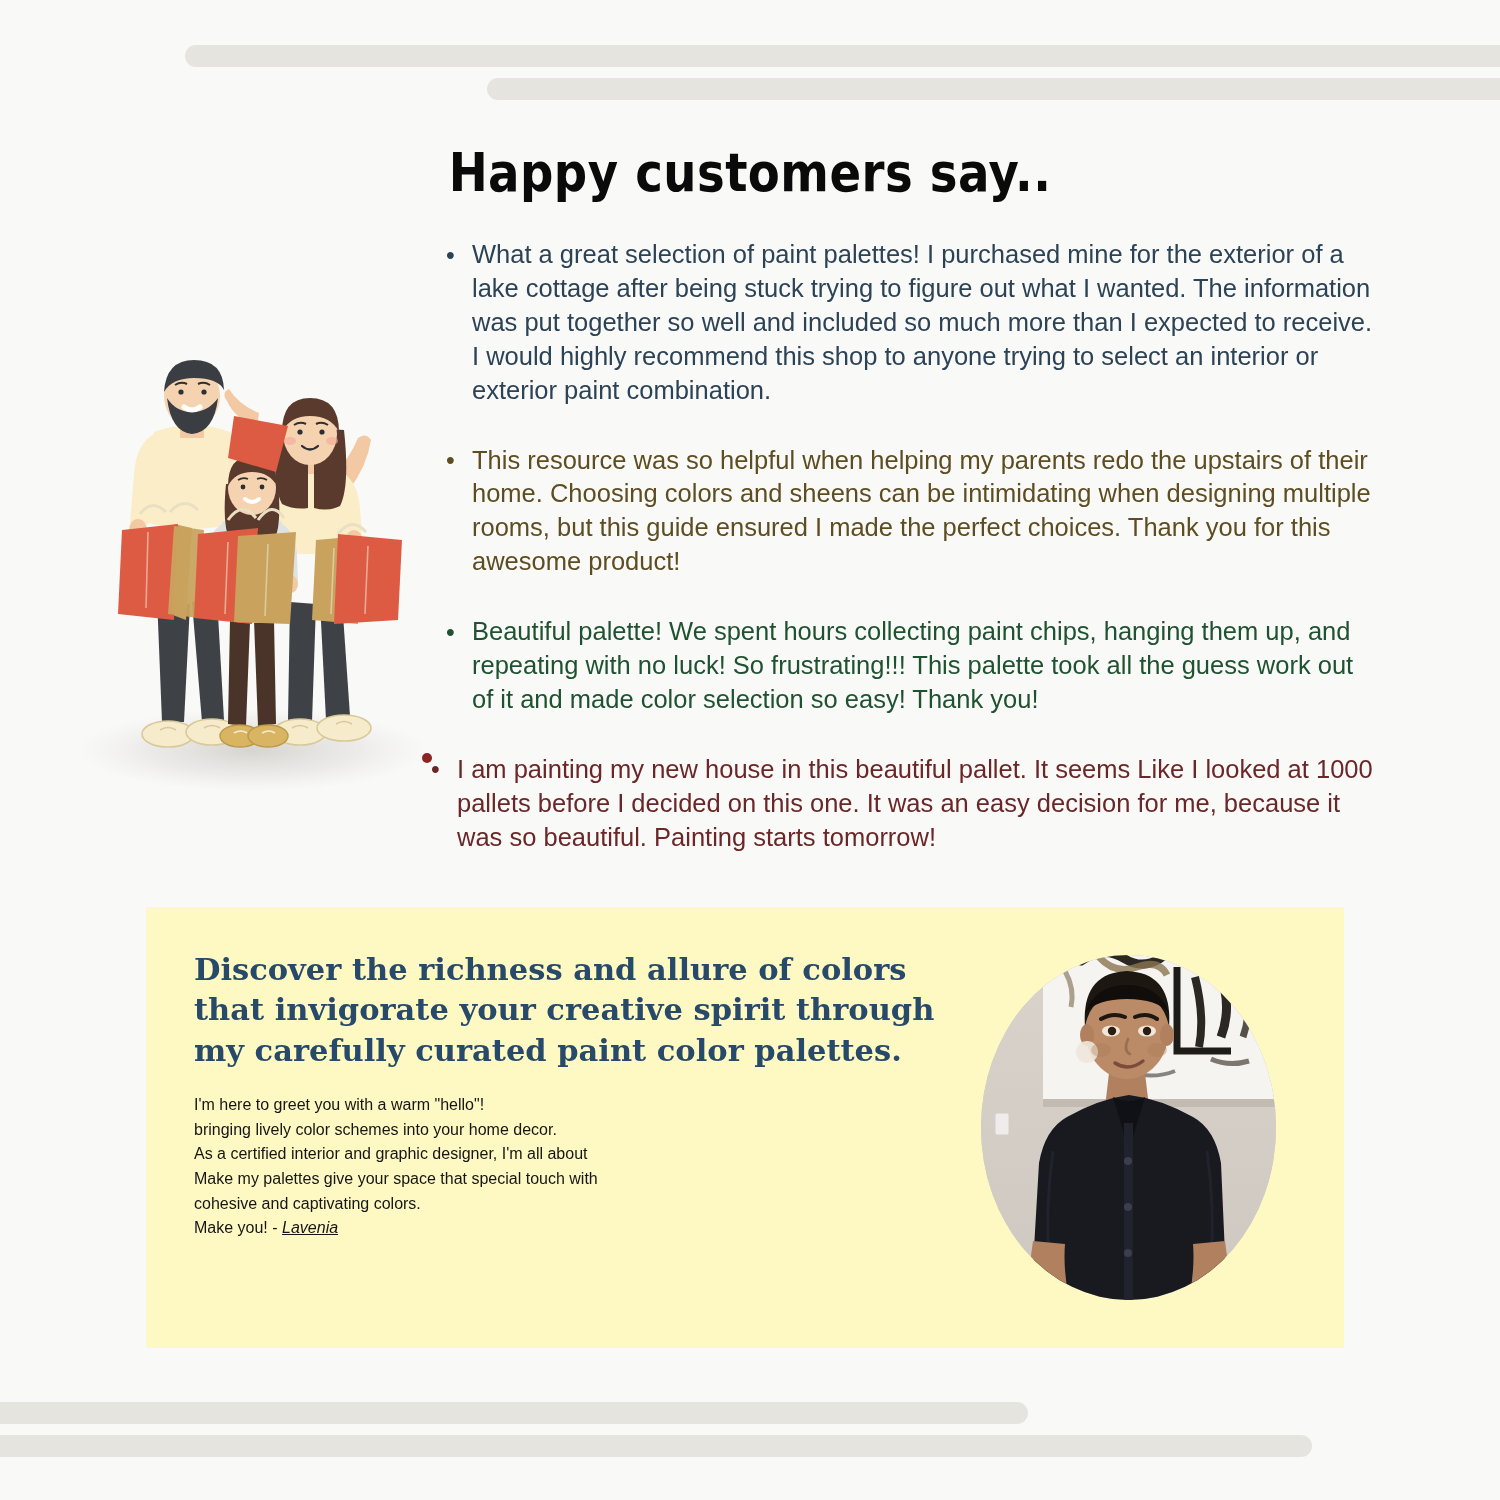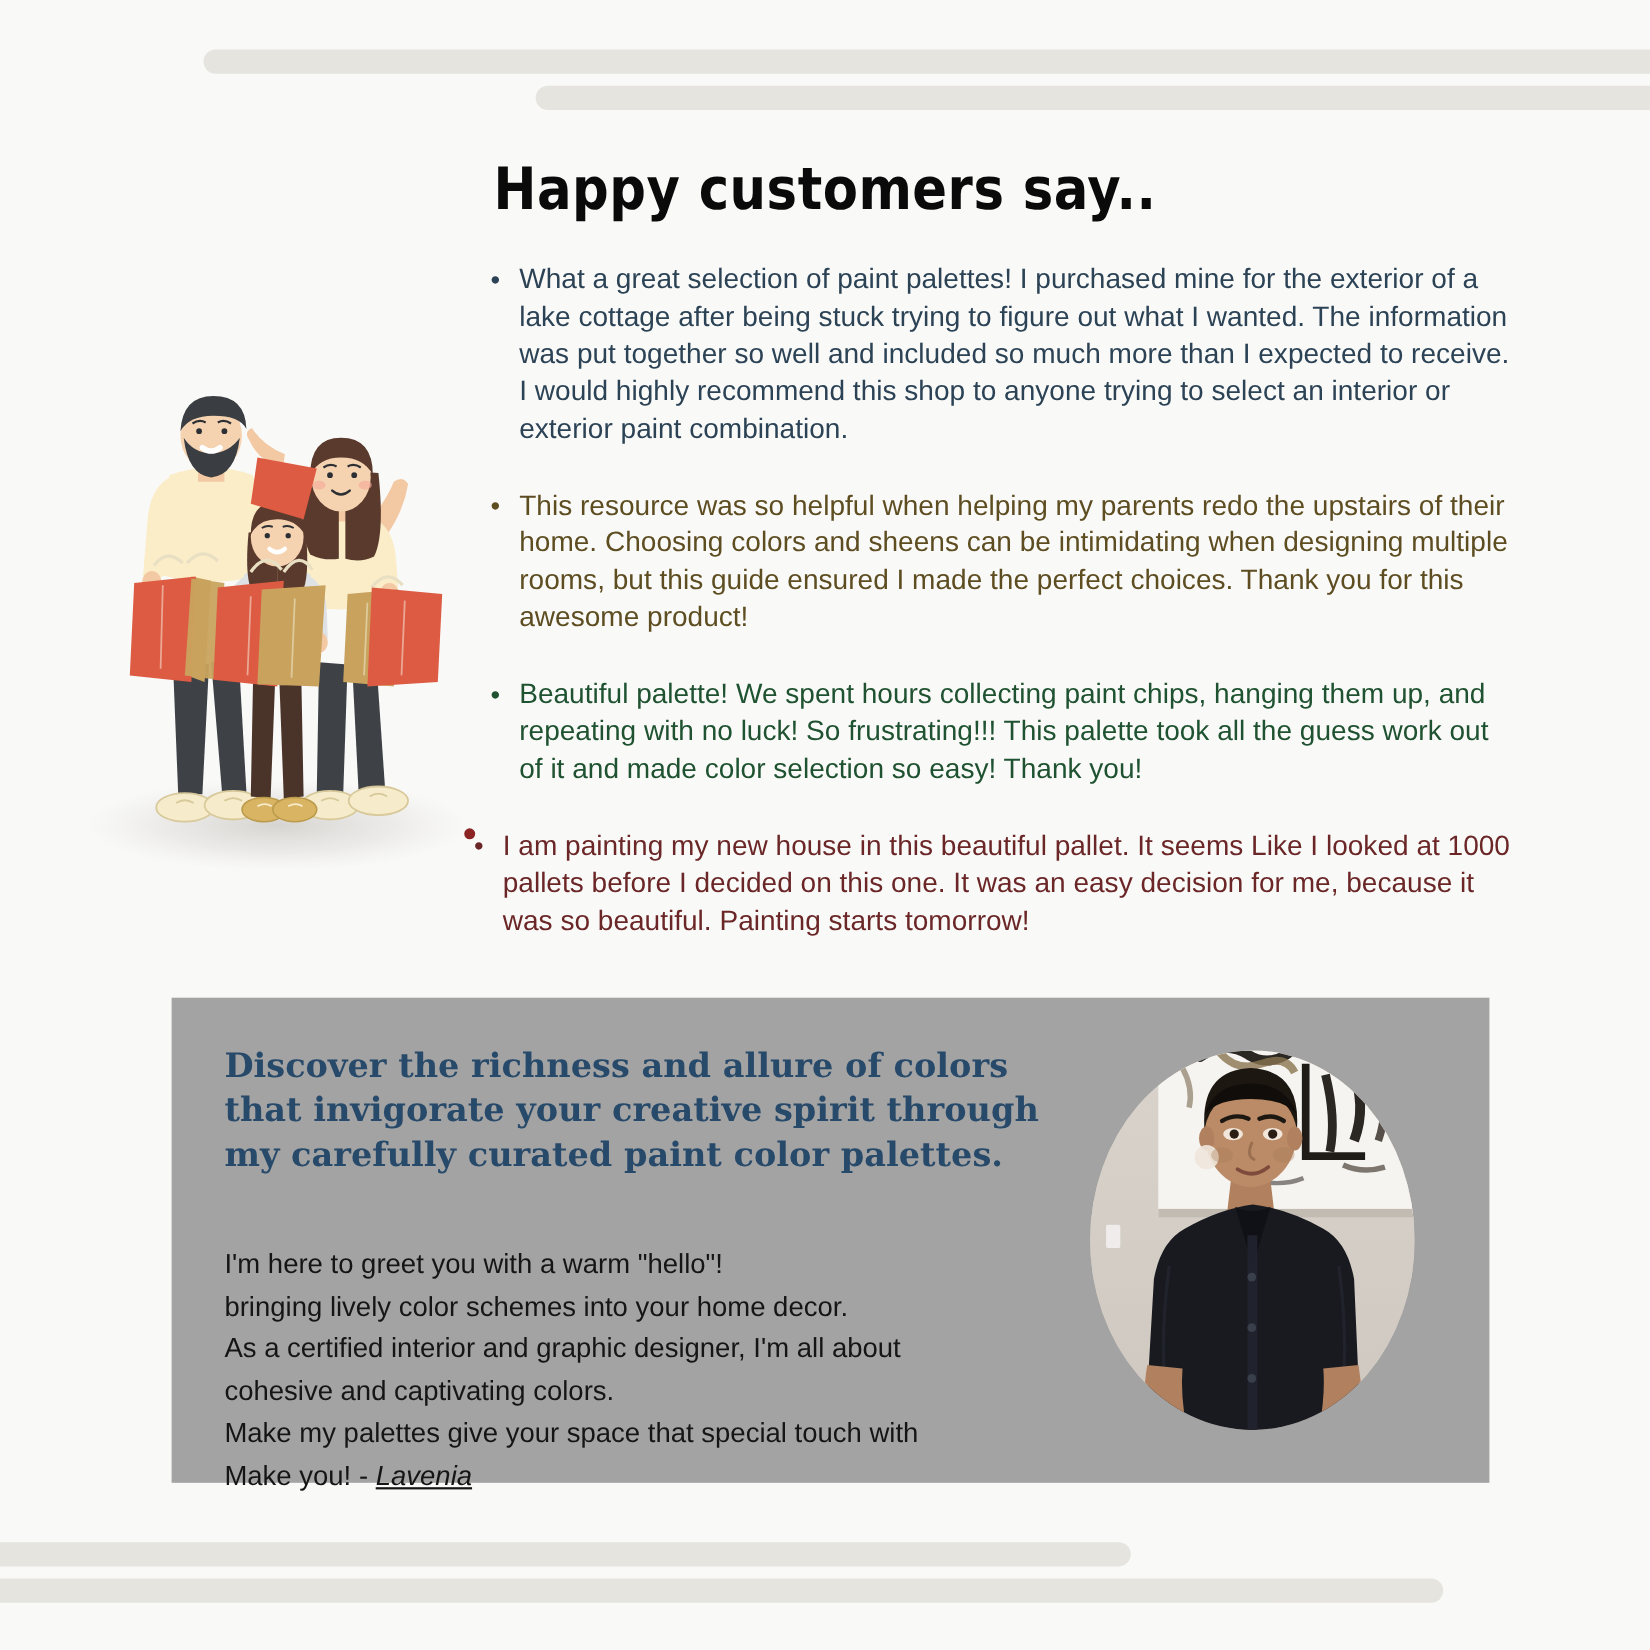--- a/index.html
+++ b/index.html
@@ -71,46 +71,45 @@
     position: absolute;
     left: 62px;
     top: 352px;
     width: 380px;
     height: 470px;
   }
 
   
   #about-card {
     position: absolute;
-    left: 156px;
+    left: 146px;
     top: 907px;
     width: 1198px;
     height: 441px;
-    background: #a3a3a3;
+    background: #fef9c3;
   }
   #about-heading {
     position: absolute;
     left: 48px;
     top: 42px;
     width: 760px;
     font-family: "DejaVu Serif", serif;
     font-weight: bold;
     font-size: 30.5px;
     line-height: 1.32;
     color: #27496a;
   }
   #about-body {
     position: absolute;
     left: 48px;
     top: 186px;
     width: 790px;
-    font-size: 25px;
+    font-size: 16px;
     line-height: 1.54;
     color: #151515;
-    margin-top: 37px;
   }
   #about-body .sig { font-style: italic; text-decoration: underline; }
 
   #portrait {
     position: absolute;
     left: 835px;
     top: 48px;
     width: 295px;
     height: 345px;
     border-radius: 50%;
@@ -282,22 +281,22 @@
 </div>
 
 <div id="about-card">
 
   <div id="about-heading">Discover the richness and allure of colors that invigorate your creative spirit through my carefully curated paint color palettes.</div>
 
   <div id="about-body">
     <div>I'm here to greet you with a warm "hello"!</div>
     <div>bringing lively color schemes into your home decor.</div>
     <div>As a certified interior and graphic designer, I'm all about</div>
+    <div>Make my palettes give your space that special touch with</div>
     <div>cohesive and captivating colors.</div>
-    <div>Make my palettes give your space that special touch with</div>
     <div>
       <span>Make you! - </span><span class="sig">Lavenia</span>
     </div>
   </div>
 
   <div id="portrait">
     <svg viewBox="0 0 295 345" width="295" height="345" xmlns="http://www.w3.org/2000/svg">
       <defs>
         <linearGradient id="wallGrad" x1="0" y1="0" x2="0" y2="1">
           <stop offset="0%" stop-color="#d9d3cb"></stop>

